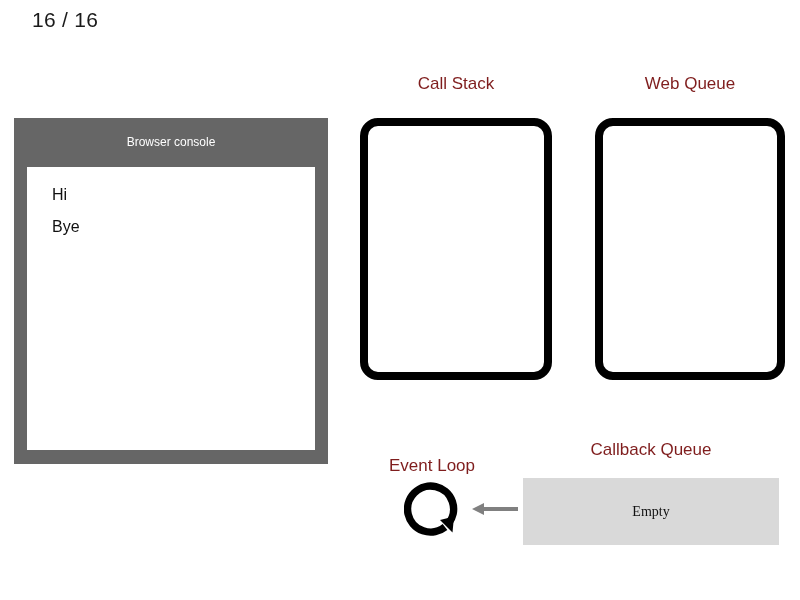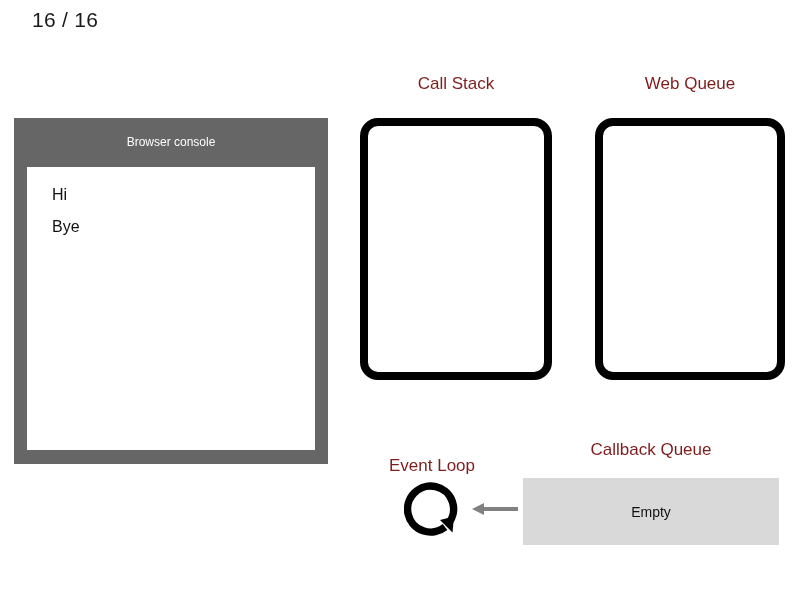--- a/index.html
+++ b/index.html
@@ -133,20 +133,21 @@
     left: 0;
     top: 0;
     width: 100%;
     height: 100%;
     display: flex;
     align-items: center;
     justify-content: center;
     font-size: 14px;
     color: #111111;
     white-space: nowrap;
+    font-family: Liberation Serif, serif;
   }
 </style>
 </head>
 <body>
 
 <div id="stage">
 
   <div class="slide-counter">16 / 16</div>
 
   <div class="console-frame">

